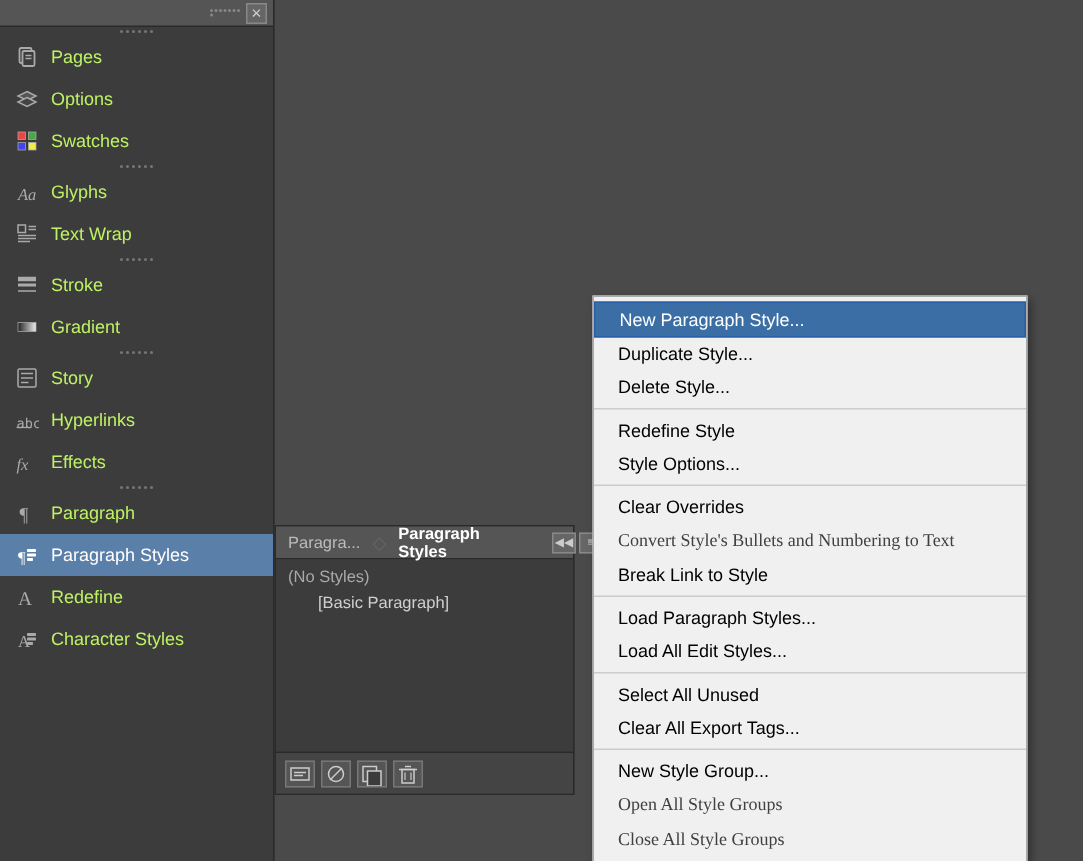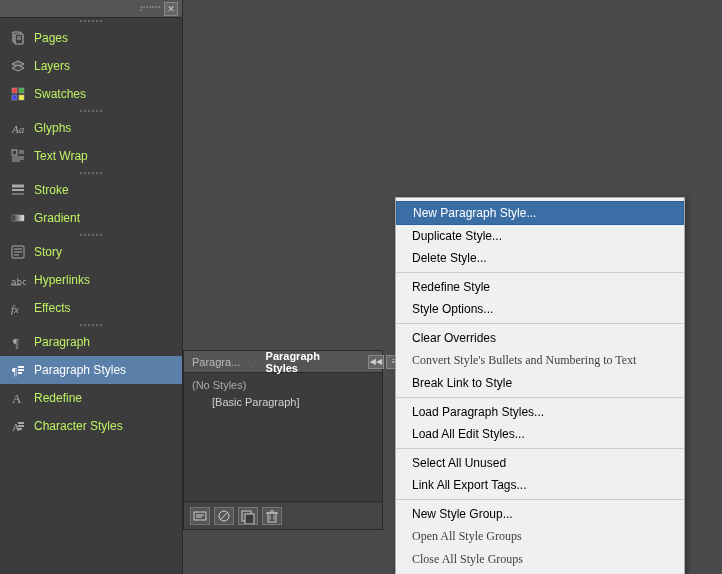--- a/index.html
+++ b/index.html
@@ -308,21 +308,21 @@
     <span class="panel-item-label">Pages</span>
   </div>
 
   <div class="panel-item">
     <div class="panel-item-icon">
       <svg viewBox="0 0 16 16" fill="none">
         <polygon points="8,3 14,6 8,9 2,6" stroke="#aaa" stroke-width="1" fill="#555"></polygon>
         <polygon points="8,7 14,10 8,13 2,10" stroke="#aaa" stroke-width="1" fill="#444"></polygon>
       </svg>
     </div>
-    <span class="panel-item-label">Layers</span>
+    <span class="panel-item-label">Options</span>
   </div>
 
   <div class="panel-item">
     <div class="panel-item-icon">
       <svg viewBox="0 0 16 16" fill="none">
         <rect x="2" y="2" width="5" height="5" fill="#e44" stroke="#aaa" stroke-width="0.5"></rect>
         <rect x="9" y="2" width="5" height="5" fill="#4a4" stroke="#aaa" stroke-width="0.5"></rect>
         <rect x="2" y="9" width="5" height="5" fill="#44e" stroke="#aaa" stroke-width="0.5"></rect>
         <rect x="9" y="9" width="5" height="5" fill="#ee4" stroke="#aaa" stroke-width="0.5"></rect>
       </svg>
@@ -557,18 +557,18 @@
   <div class="ctx-item">Style Options...</div>
   <div class="ctx-separator"></div>
   <div class="ctx-item">Clear Overrides</div>
   <div class="ctx-item disabled">Convert Style's Bullets and Numbering to Text</div>
   <div class="ctx-item">Break Link to Style</div>
   <div class="ctx-separator"></div>
   <div class="ctx-item">Load Paragraph Styles...</div>
   <div class="ctx-item">Load All Edit Styles...</div>
   <div class="ctx-separator"></div>
   <div class="ctx-item">Select All Unused</div>
-  <div class="ctx-item">Link All Export Tags...</div>
+  <div class="ctx-item">Clear All Export Tags...</div>
   <div class="ctx-separator"></div>
   <div class="ctx-item">New Style Group...</div>
   <div class="ctx-item disabled">Open All Style Groups</div>
   <div class="ctx-item disabled">Close All Style Groups</div>
 </div>
 
 </body></html>

